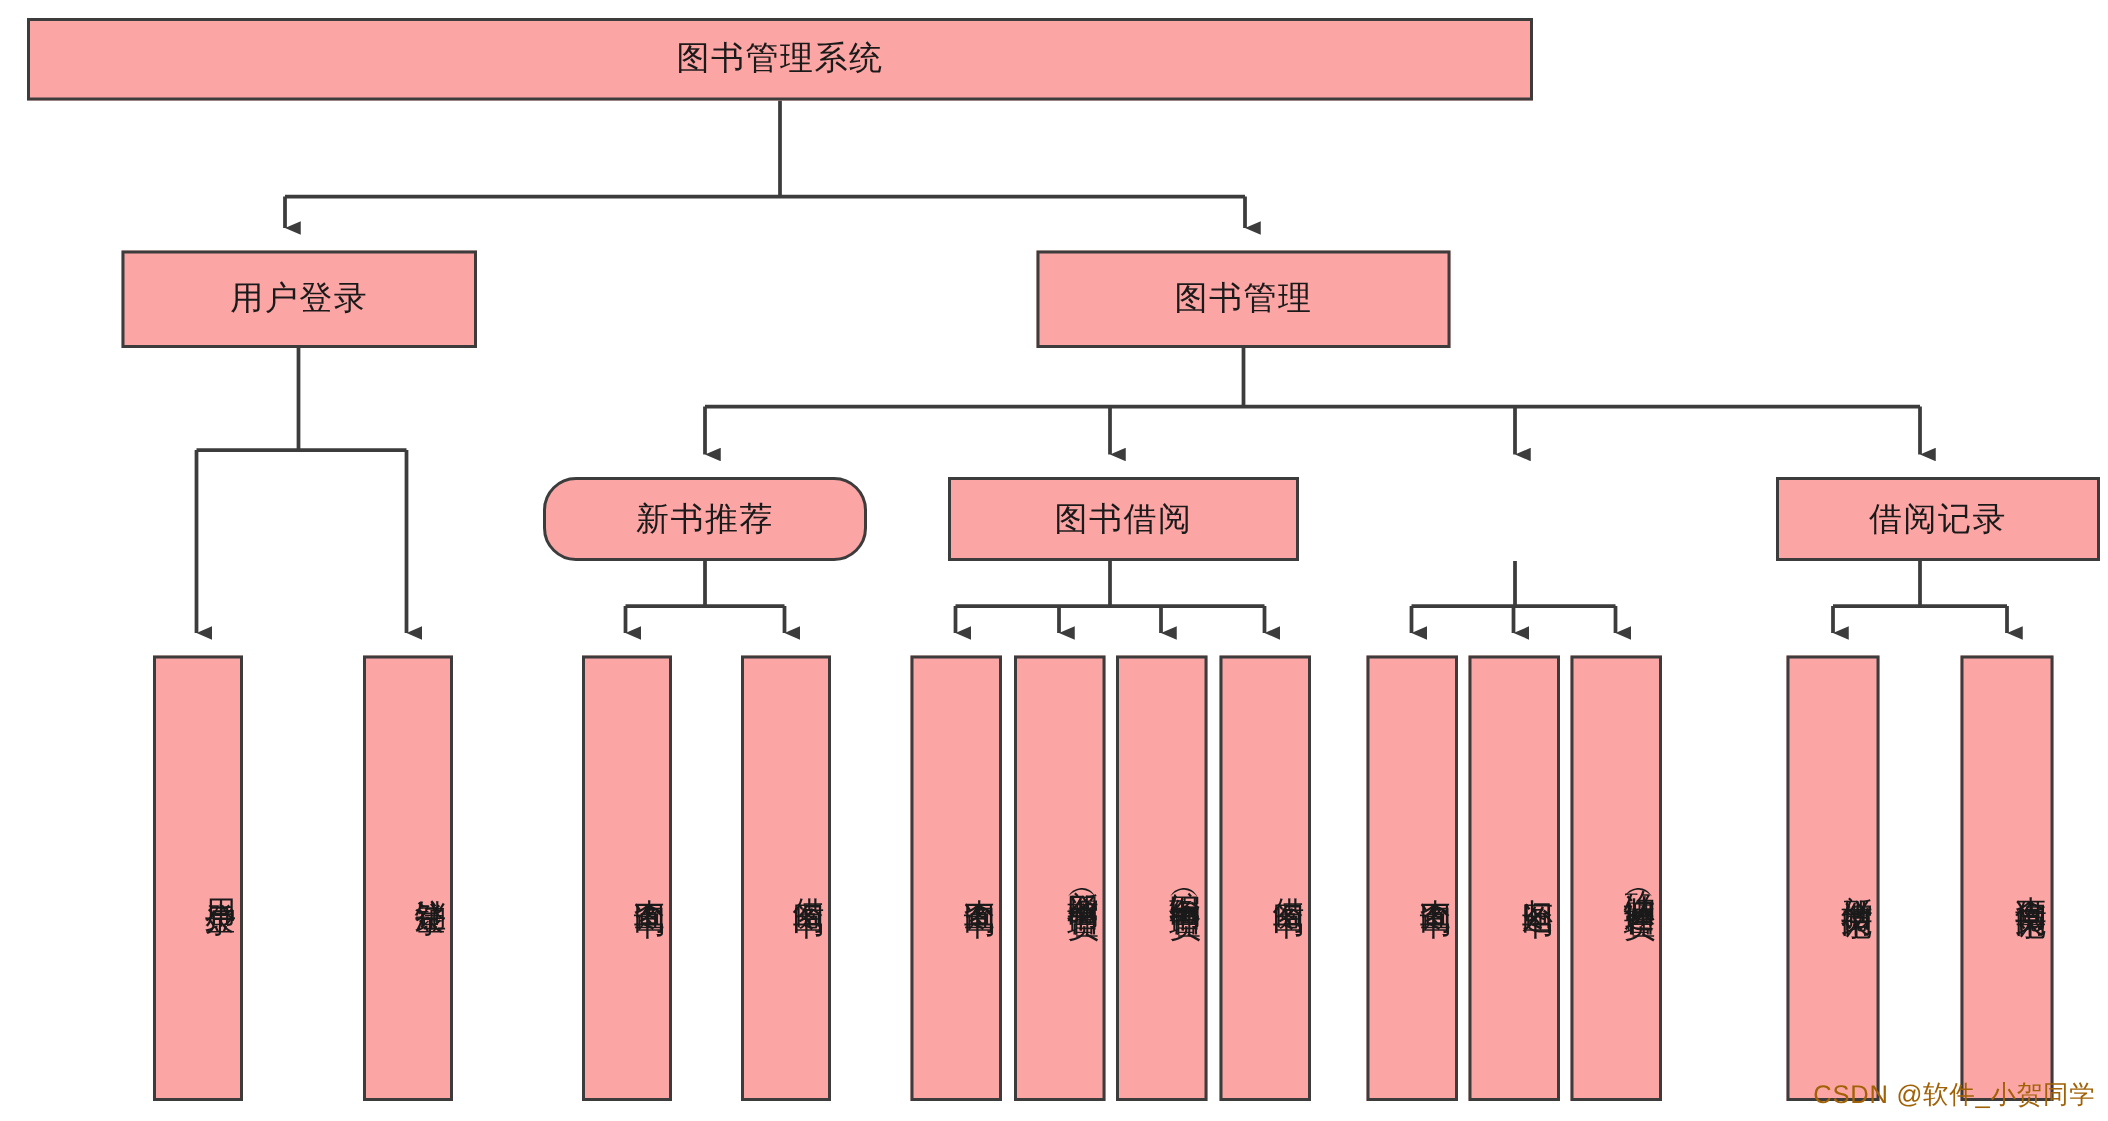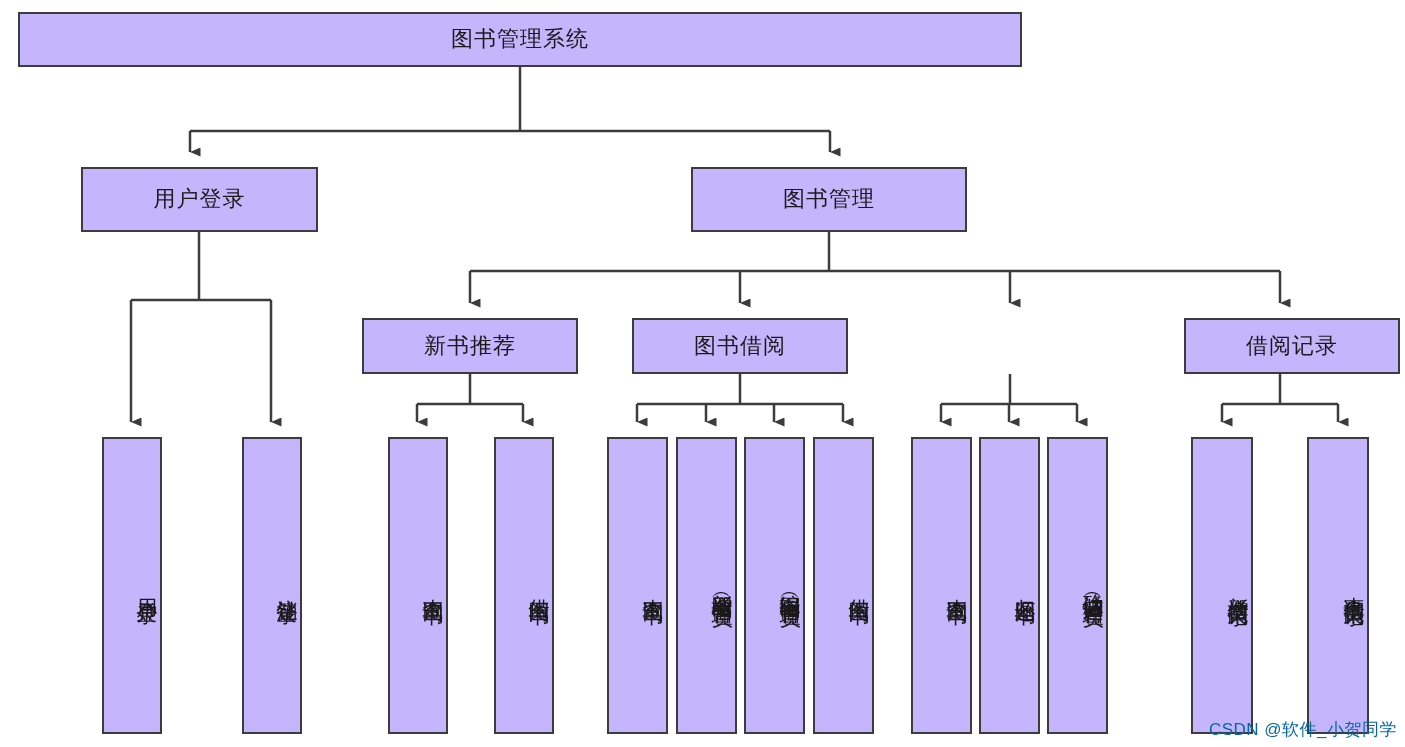--- a/index.html
+++ b/index.html
@@ -20,21 +20,21 @@
   #edge-layer {
     position: absolute;
     left: 0;
     top: 0;
     width: 1405px;
     height: 747px;
   }
   .node {
     position: absolute;
     box-sizing: border-box;
-    background: #c4b5fd;
+    background: #fca5a5;
     border: 2.5px solid #3c3c3c;
     display: flex;
     align-items: center;
     justify-content: center;
     color: #1a1a1a;
     font-family: Liberation Serif, serif;
   }
   .node.horizontal {
     font-size: 22px;
     letter-spacing: 1px;
@@ -53,21 +53,21 @@
   .node.vertical .node-text {
     writing-mode: vertical-rl;
     text-orientation: upright;
     display: block;
   }
   #watermark {
     position: absolute;
     right: 8px;
     bottom: 6px;
     font-size: 17px;
-    color: #0369a1;
+    color: #a16207;
     letter-spacing: 0.5px;
     white-space: nowrap;
     pointer-events: none;
   }
 </style>
 </head>
 <body>
 
 <div id="diagram-root">
 
@@ -126,24 +126,24 @@
     <span class="node-text">图书管理系统</span>
   </div>
 
   <div class="node horizontal" style="left:81px; top:167px; width:237px; height:65px;">
     <span class="node-text">用户登录</span>
   </div>
   <div class="node horizontal" style="left:691px; top:167px; width:276px; height:65px;">
     <span class="node-text">图书管理</span>
   </div>
 
-  <div class="node horizontal" style="left:362px; top:318px; width:216px; height:56px;">
+  <div class="node horizontal" style="left:362px; top:318px; width:216px; height:56px;border-radius:22px;">
     <span class="node-text">新书推荐</span>
   </div>
-  <div class="node horizontal" style="left:632px; top:318px; width:216px; height:56px;">
+  <div class="node horizontal" style="left:632px; top:318px; width:234px; height:56px;">
     <span class="node-text">图书借阅</span>
   </div>
   <div class="node horizontal" style="left:1172px; top:318px; width:216px; height:56px;margin-left:12px;">
     <span class="node-text">借阅记录</span>
   </div>
 
   <div class="node vertical" style="left:102px; top:437px; width:60px; height:297px;">
     <span class="node-text">用户登录</span>
   </div>
   <div class="node vertical" style="left:242px; top:437px; width:60px; height:297px;">

